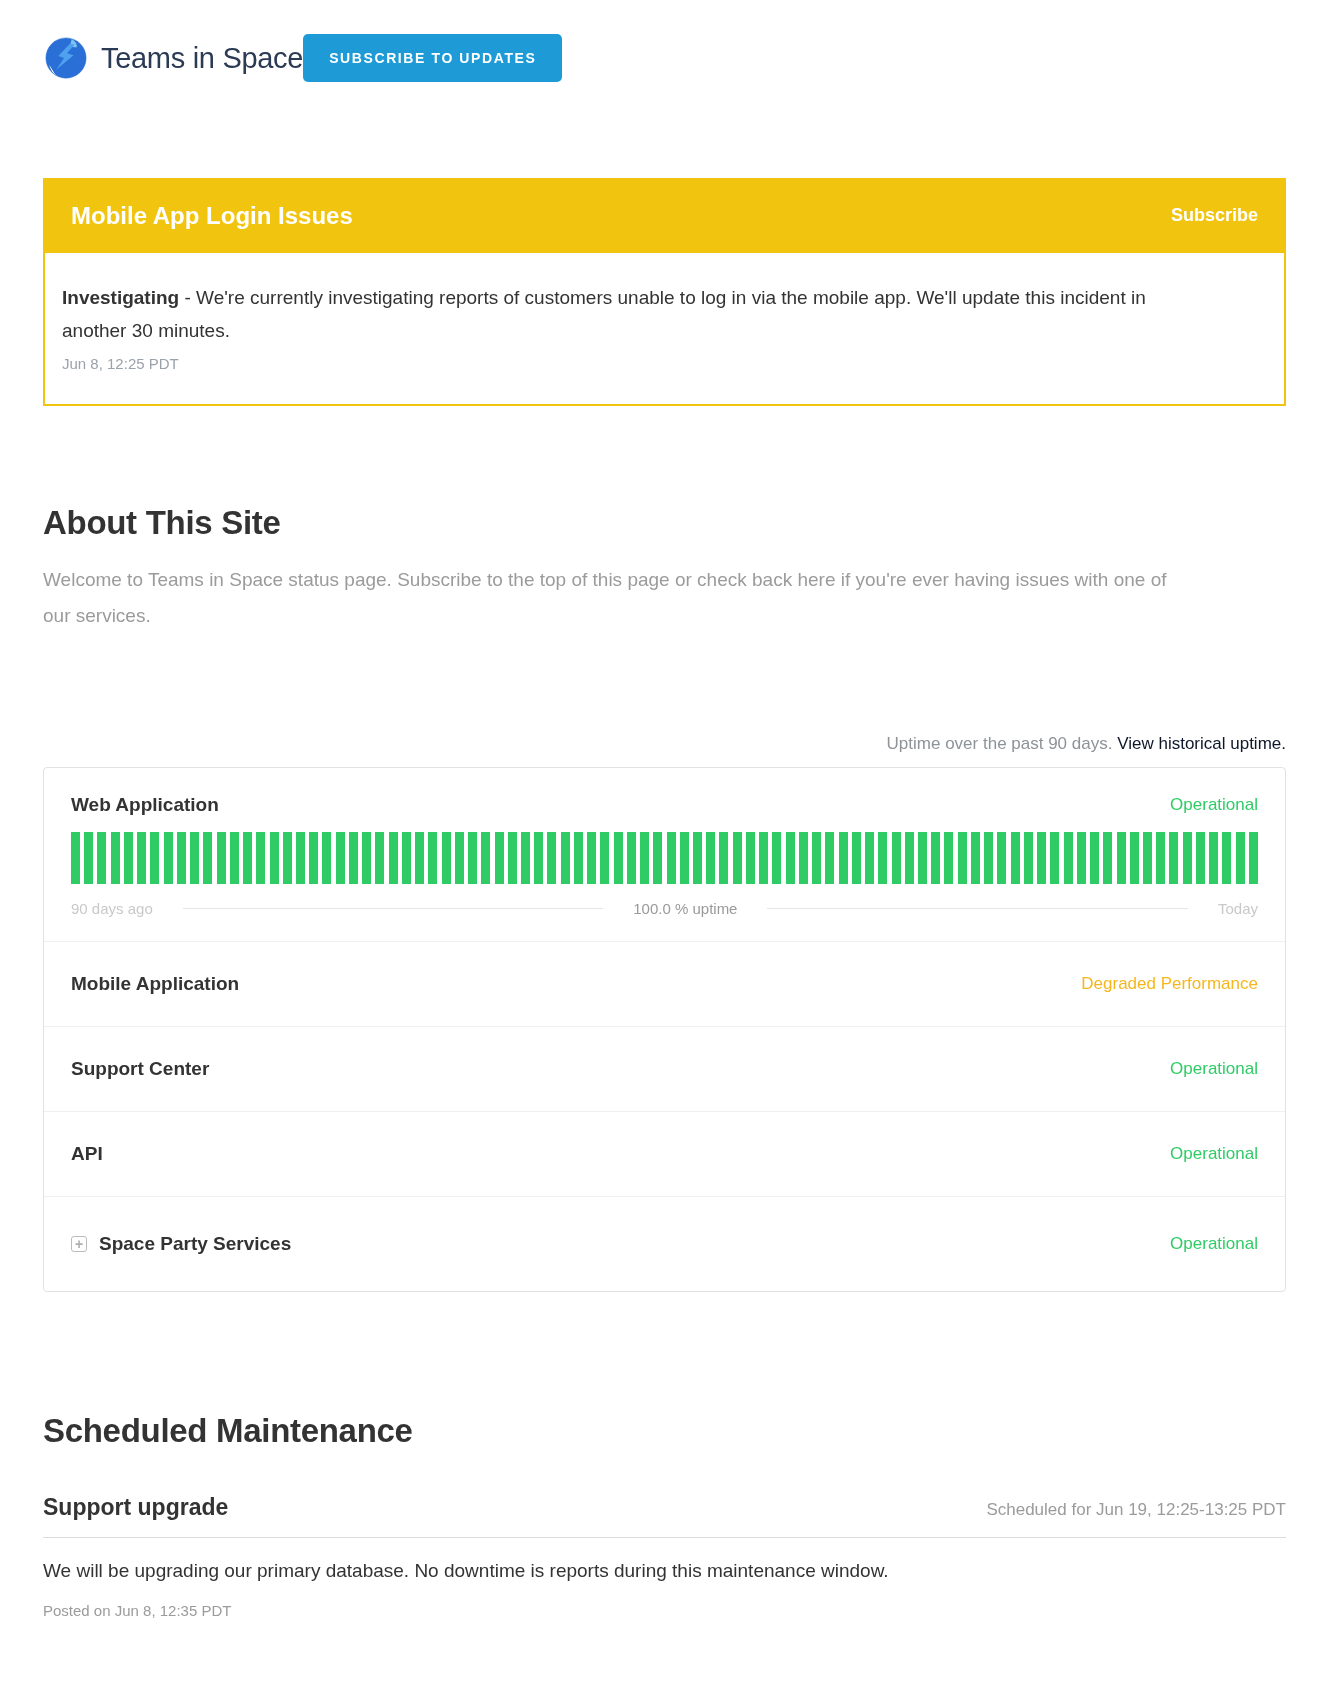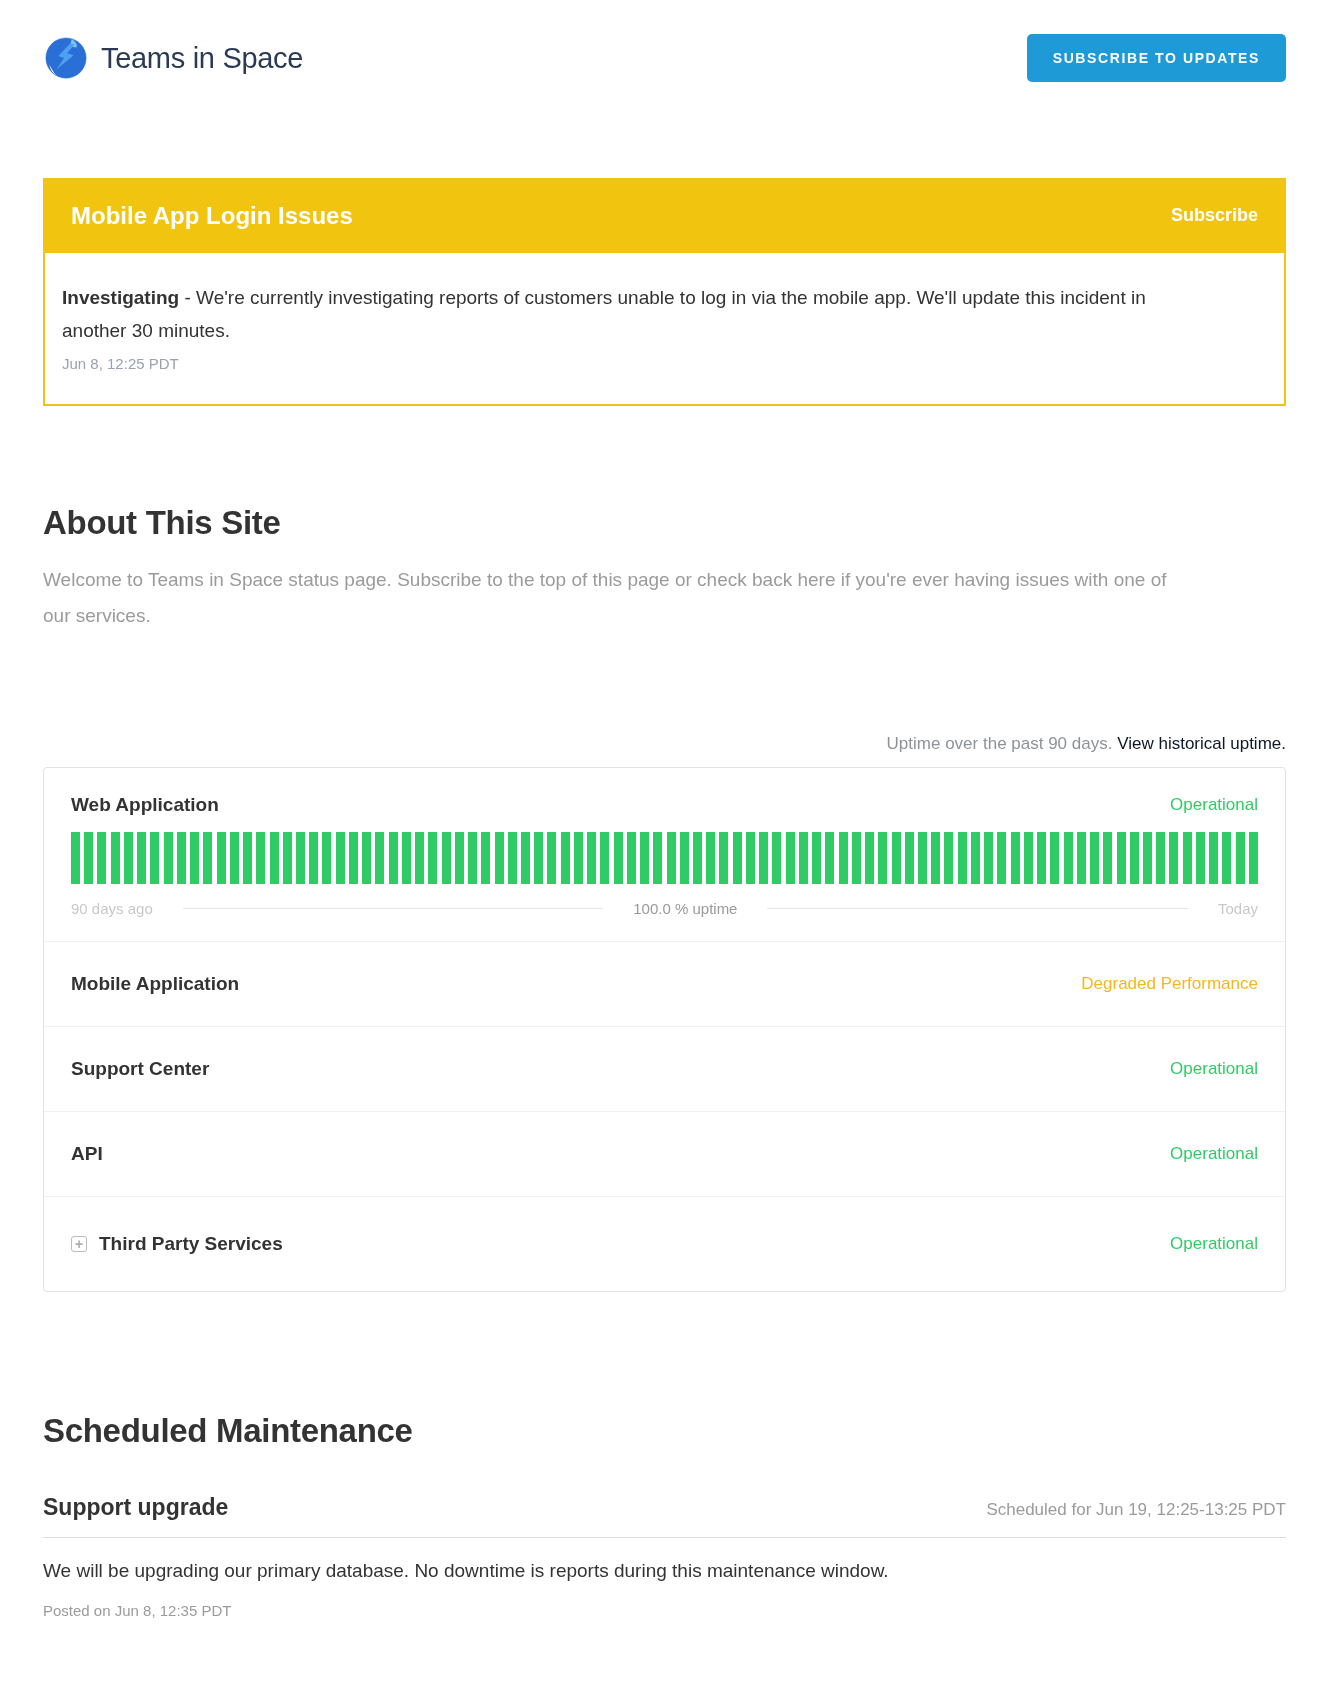--- a/index.html
+++ b/index.html
@@ -16,21 +16,20 @@
     position: absolute;
     left: 43px;
     width: 1243px;
     top: 0;
   }
 
   
   .header {
     margin-top: 34px;
     display: flex;
-    justify-content: space-between;
     align-items: center;
   }
   .logo {
     display: flex;
     align-items: center;
     gap: 12px;
     cursor: pointer;
   }
   .logo-icon { width: 46px; height: 46px; display: block; }
   .logo-text {
@@ -397,21 +396,21 @@
     </div>
 
     <div class="service-row">
       <span class="service-name">API</span>
       <span class="status operational">Operational</span>
     </div>
 
     <div class="service-row tall-last">
       <span class="service-name">
         <span class="expand-icon">+</span>
-        <span>Third Party Services</span>
+        <span>Space Party Services</span>
       </span>
       <span class="status operational">Operational</span>
     </div>
 
   </div>
 
   <div class="maintenance">
     <h2 class="section-title">Scheduled Maintenance</h2>
 
     <div>

